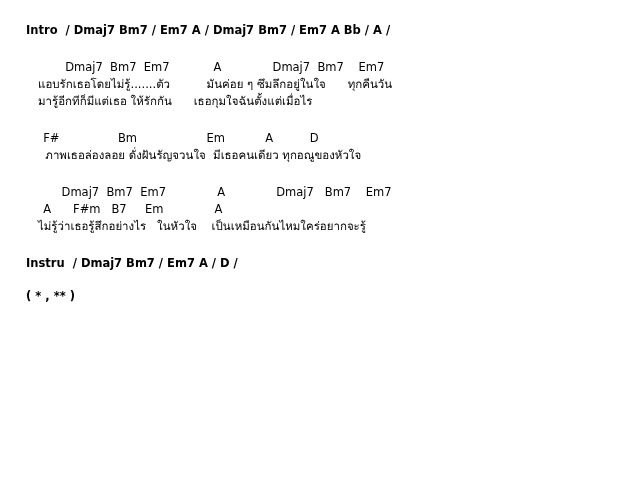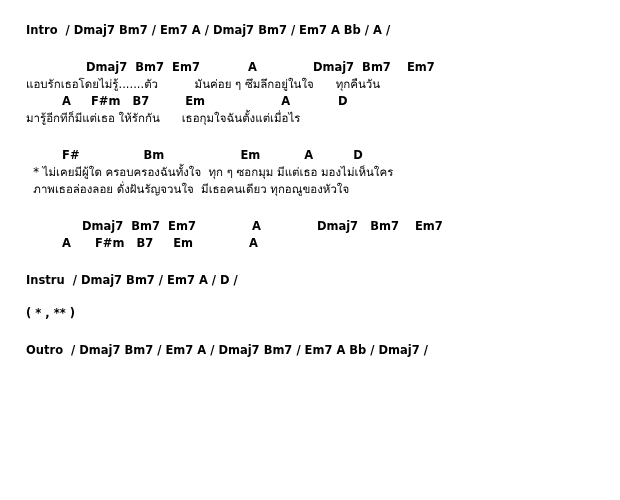--- a/index.html
+++ b/index.html
@@ -15,31 +15,31 @@
     overflow: hidden;
   }
   .page {
     position: relative;
     width: 620px;
     height: 500px;
     box-sizing: border-box;
     padding: 22px 0 0 0;
   }
   .chords {
-    font-weight: bold;
+    font-weight: normal;
     font-size: 11.5px;
     line-height: 17px;
     white-space: pre;
-    padding-left: 30px;
+    padding-left: 14px;
   }
   .lyric {
     font-size: 11.5px;
     line-height: 17px;
     white-space: pre;
-    padding-left: 26px;
+    padding-left: 38px;
   }
   .gap-md { height: 16px; }
   .gap-lg { height: 20px; }
   .section-head {
     font-weight: bold;
     font-size: 11.5px;
     white-space: pre;
     padding-left: 26px;
     line-height: 17px;
   }
@@ -49,44 +49,42 @@
 
 <div class="page">
 
   <div class="section-head">Intro  / Dmaj7 Bm7 / Em7 A / Dmaj7 Bm7 / Em7 A Bb / A /</div>
 
   <div class="gap-lg"></div>
 
   <div>
     <div class="chords">              Dmaj7  Bm7  Em7            A              Dmaj7  Bm7    Em7</div>
     <div class="lyric">แอบรักเธอโดยไม่รู้.......ตัว          มันค่อย ๆ ซึมลึกอยู่ในใจ      ทุกคืนวัน</div>
-    <div class="chords">        A     F#m   B7         Em                   A            D</div>
     <div class="lyric">มารู้อีกทีก็มีแต่เธอ ให้รักกัน      เธอกุมใจฉันตั้งแต่เมื่อไร</div>
   </div>
 
   <div class="gap-lg"></div>
 
   <div>
     <div class="chords">        F#                Bm                   Em           A          D</div>
-    <div class="lyric">  * ไม่เคยมีผู้ใด ครอบครองฉันทั้งใจ  ทุก ๆ ซอกมุม มีแต่เธอ มองไม่เห็นใคร</div>
     <div class="lyric">  ภาพเธอล่องลอย ดั่งฝันรัญจวนใจ  มีเธอคนเดียว ทุกอณูของหัวใจ</div>
   </div>
 
   <div class="gap-lg"></div>
 
   <div>
     <div class="chords">             Dmaj7  Bm7  Em7              A              Dmaj7   Bm7    Em7</div>
     <div class="chords">        A      F#m   B7     Em              A</div>
+    <div class="lyric">ไม่รู้ว่าเธอรู้สึกอย่างไร   ในหัวใจ    เป็นเหมือนกันไหมใคร่อยากจะรู้</div>
   </div>
 
   <div class="gap-lg"></div>
 
   <div class="section-head">Instru  / Dmaj7 Bm7 / Em7 A / D /</div>
 
   <div class="gap-md"></div>
 
   <div class="section-head">( * , ** )</div>
 
   <div class="gap-lg"></div>
 
-  <div class="section-head">Outro  / Dmaj7 Bm7 / Em7 A / Dmaj7 Bm7 / Em7 A Bb / Dmaj7 /</div>
 
 </div>
 
 </body></html>

